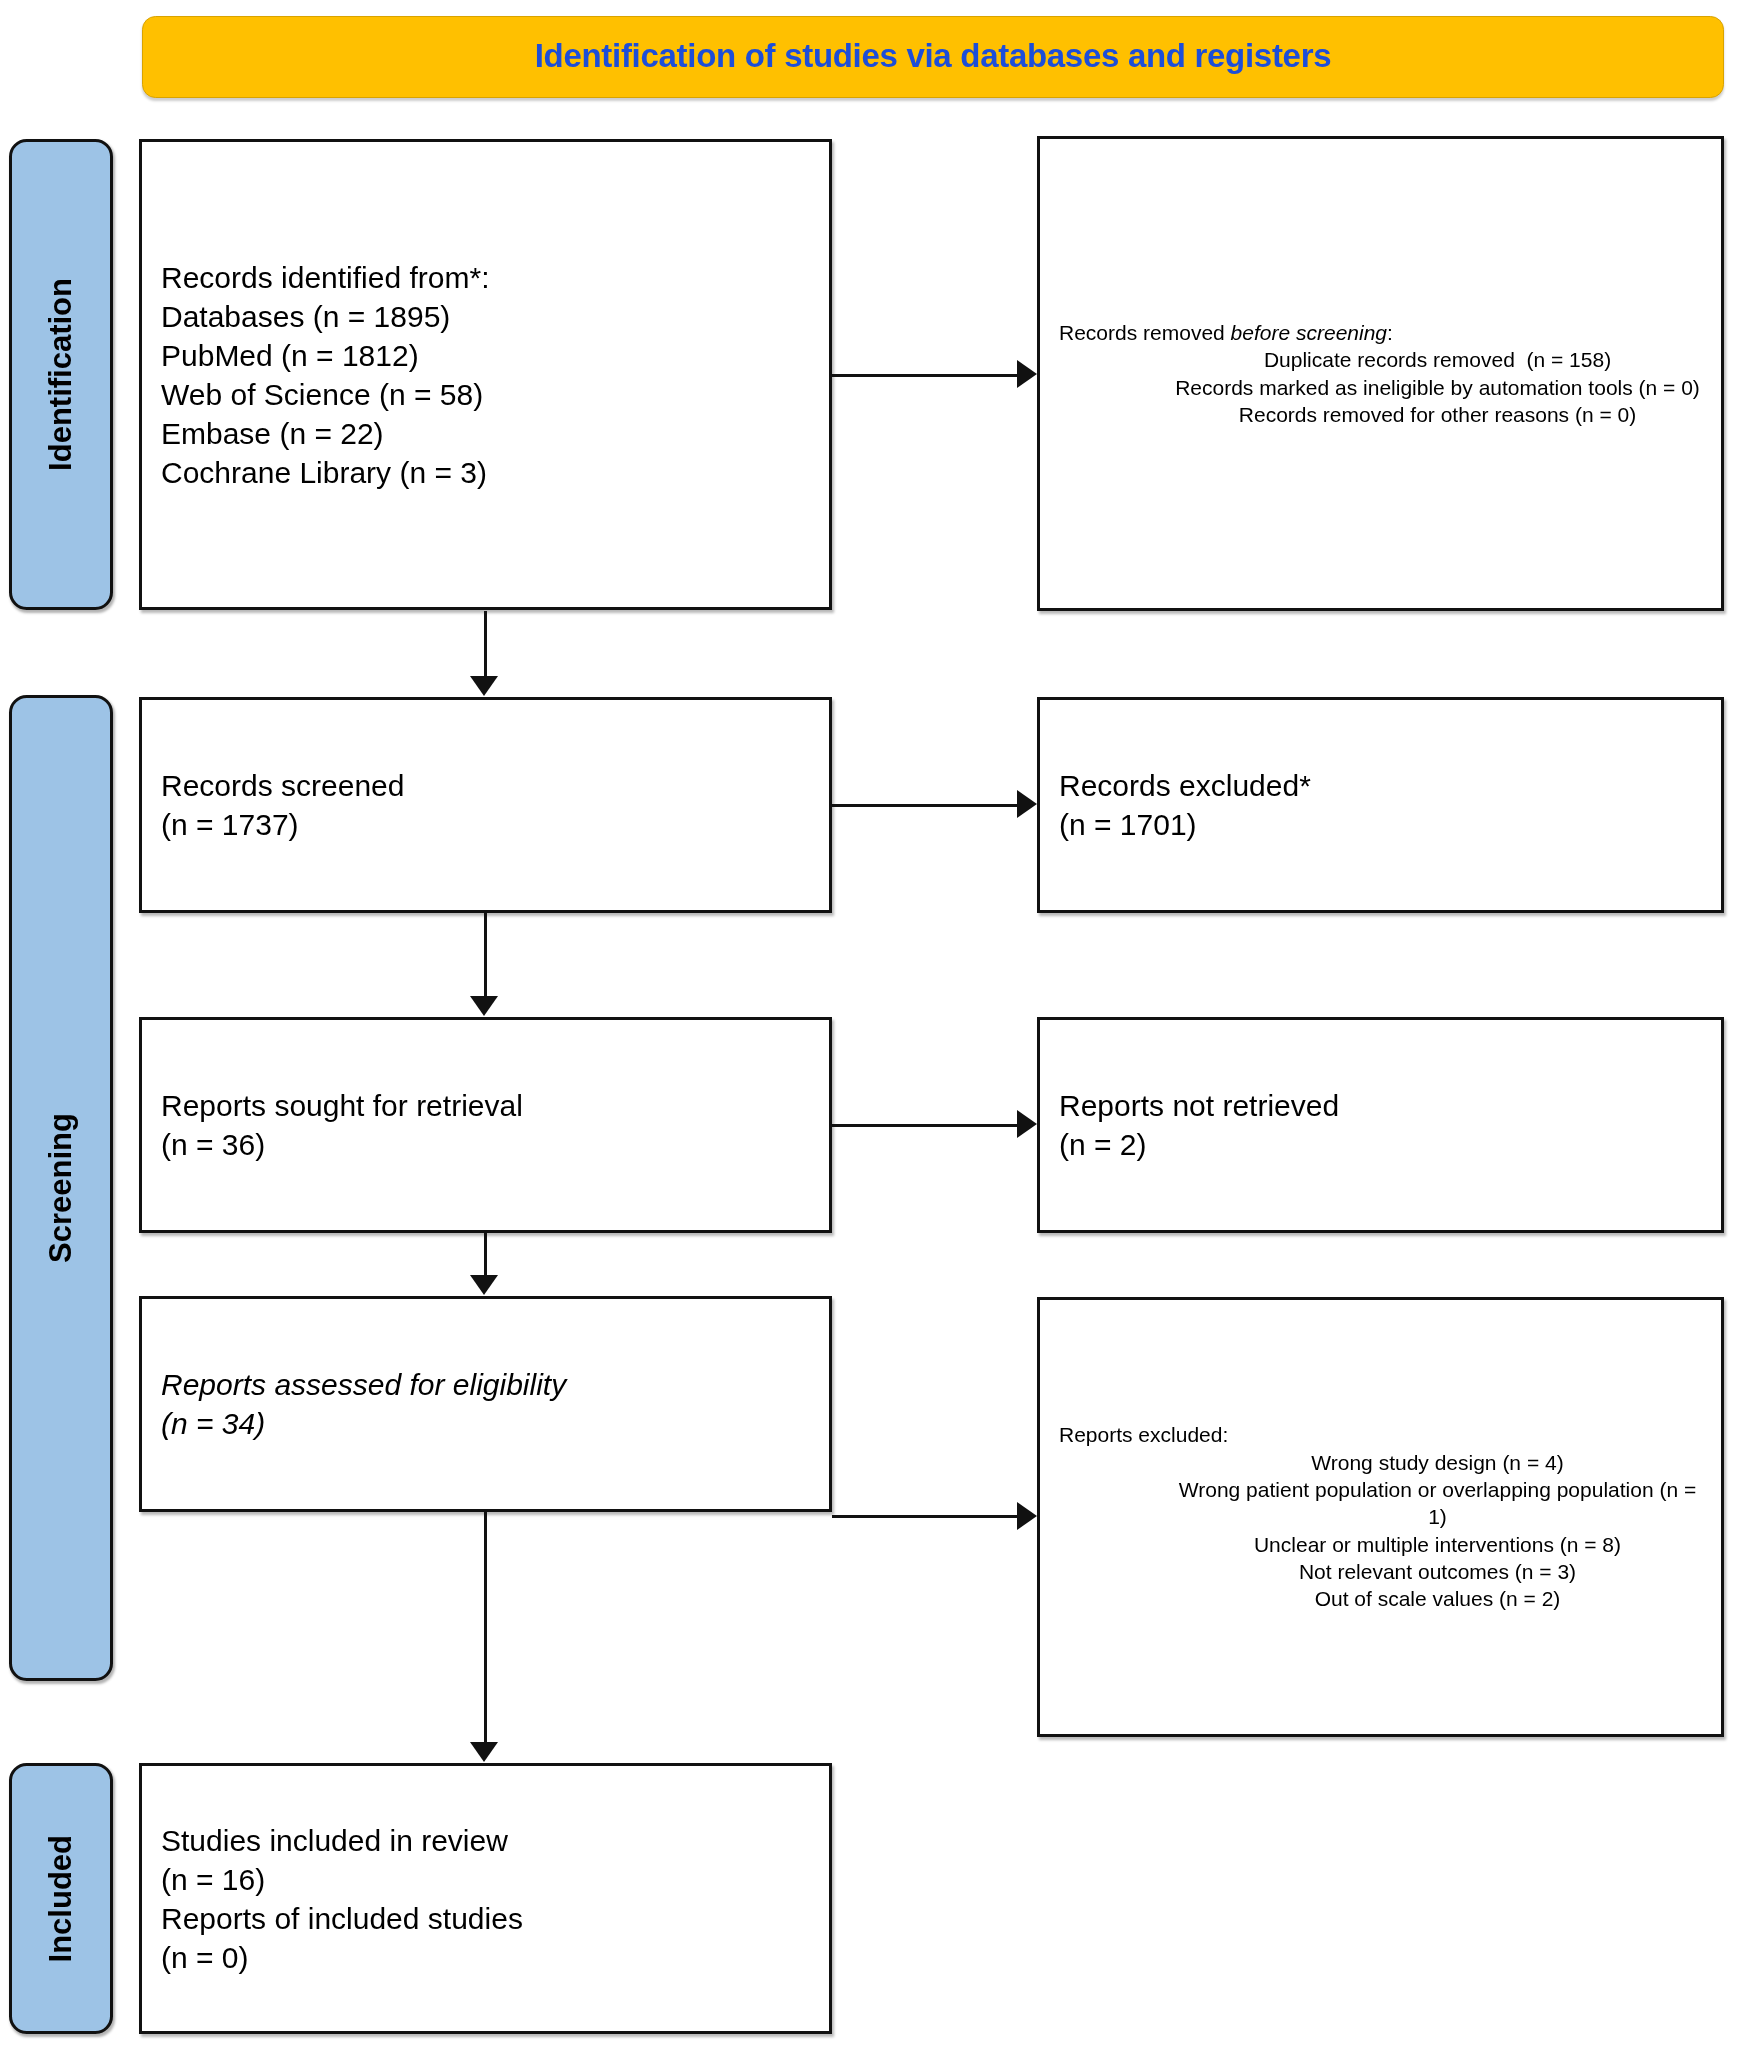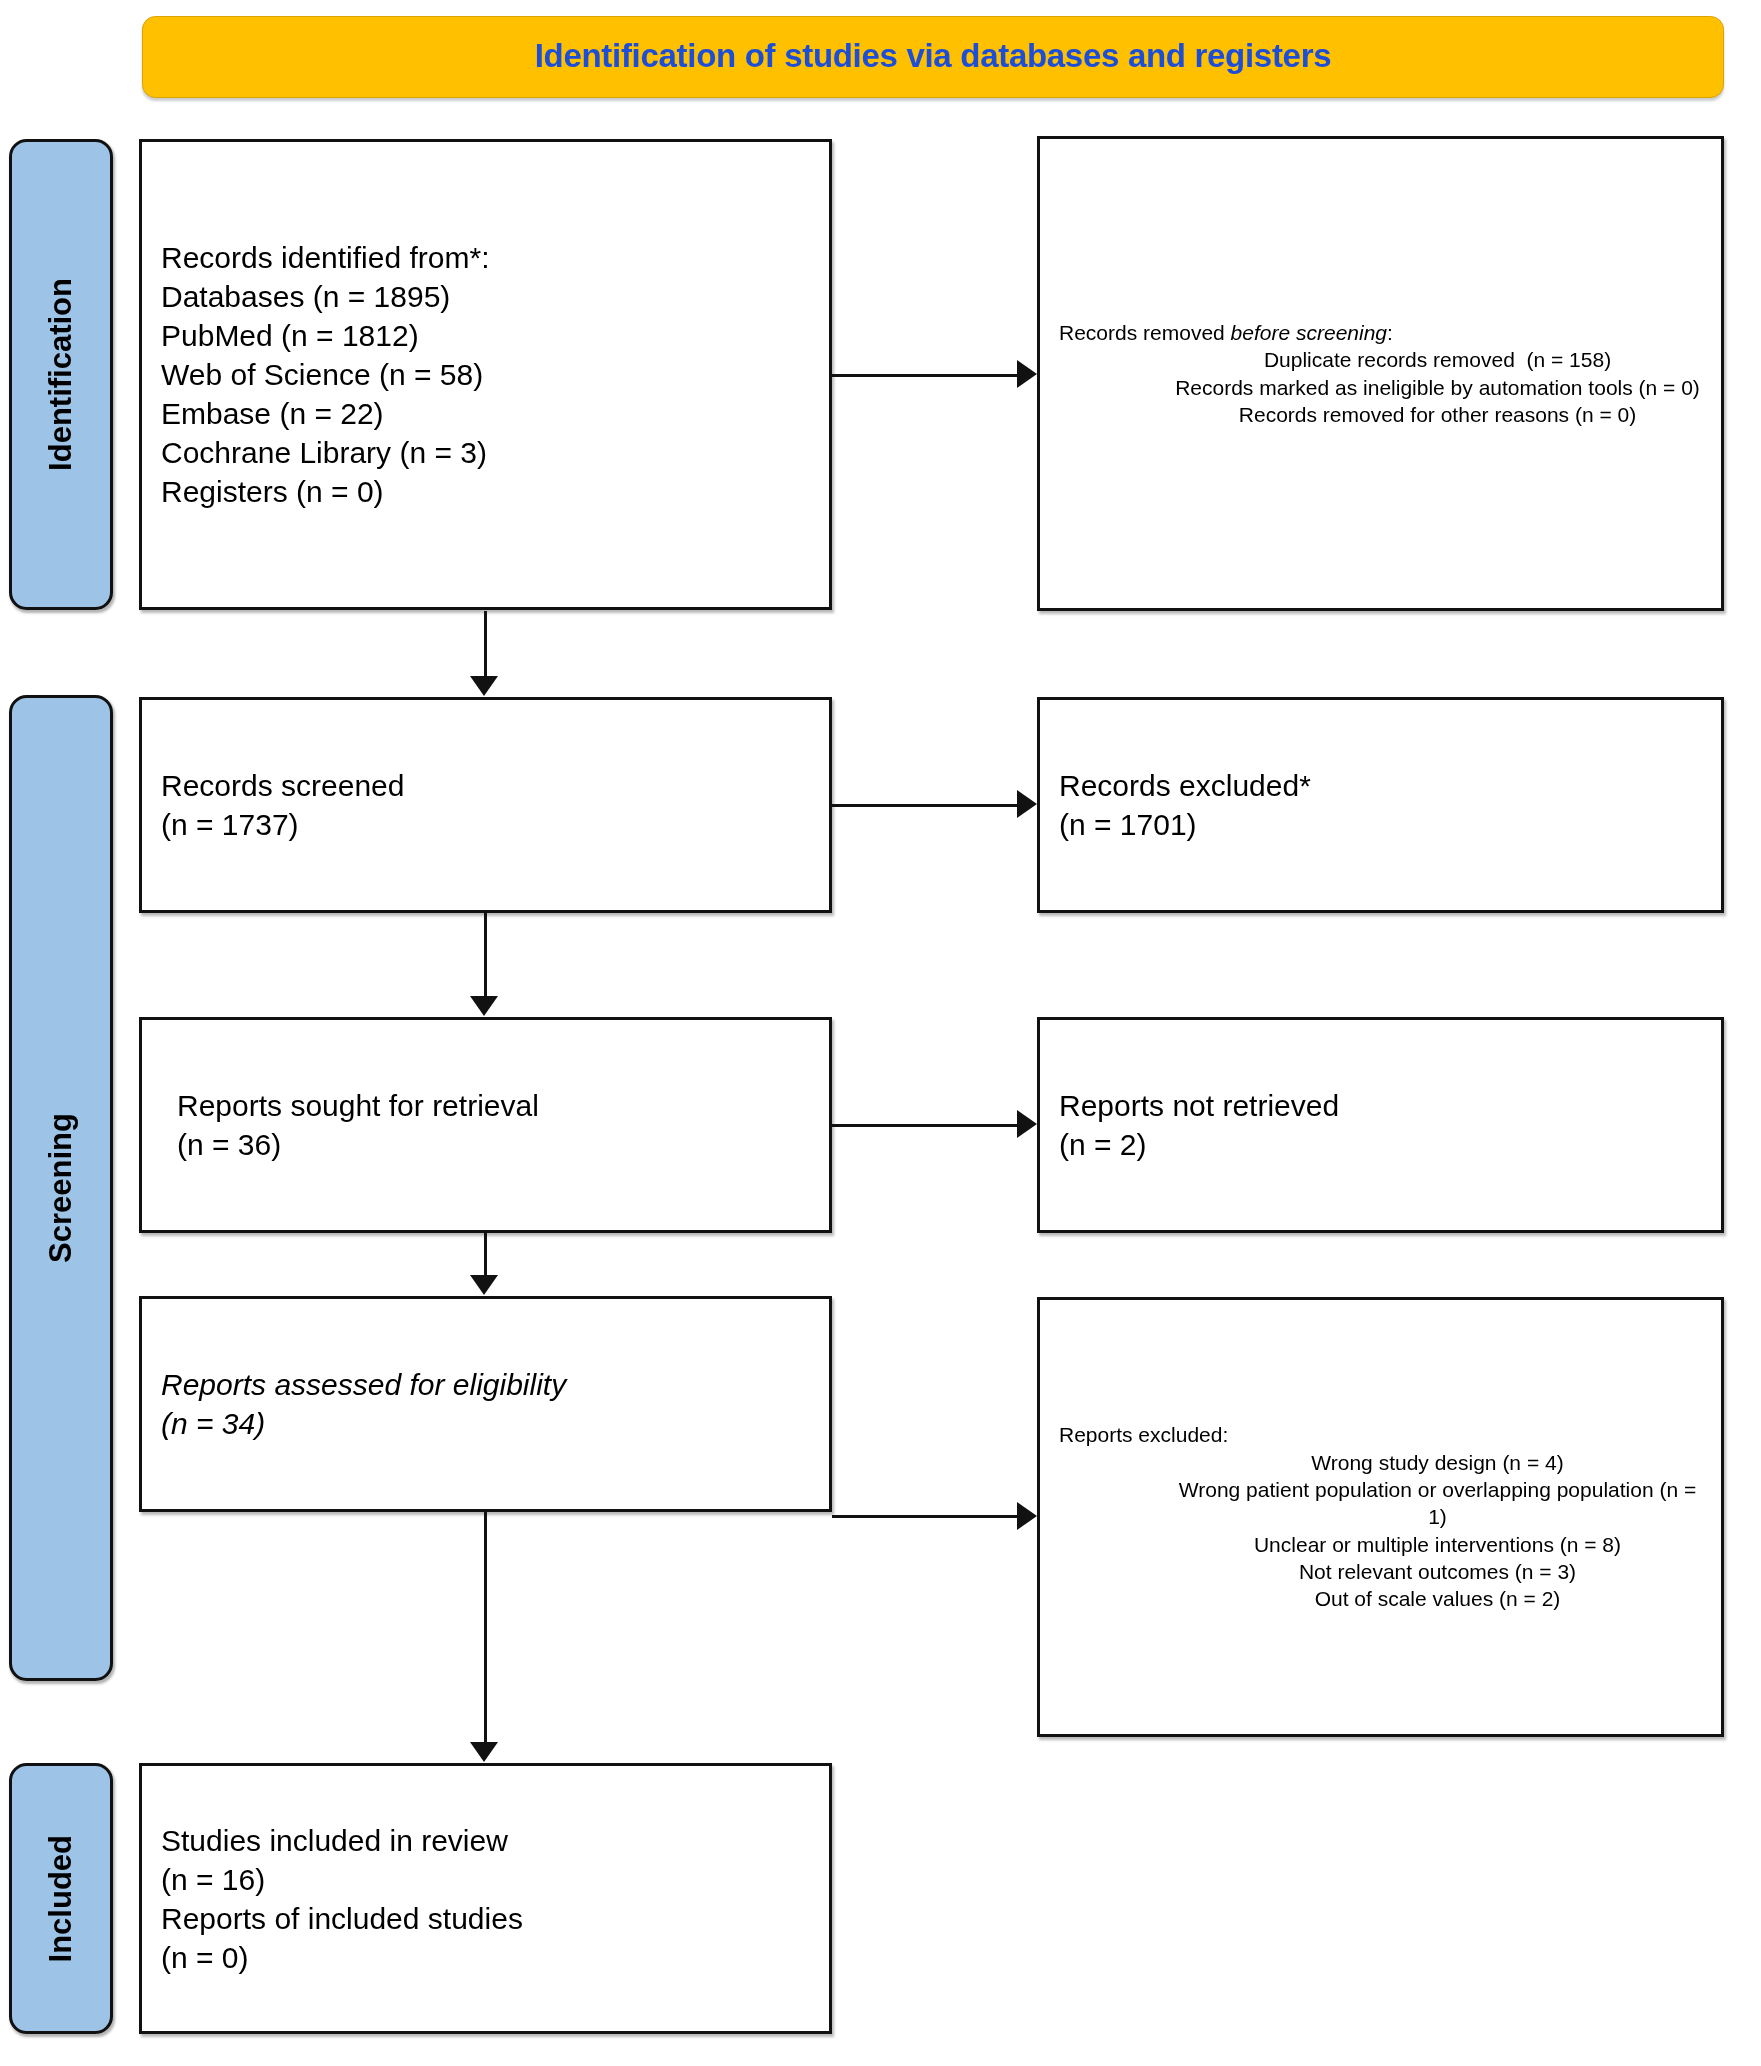--- a/index.html
+++ b/index.html
@@ -88,21 +88,21 @@
     font-size: 30px;
     line-height: 1.30;
     color: #000000;
   }
   .line { white-space: pre-wrap; }
   .line.indent { padding-left: 114px; text-align: center; }
 
   
   .n-identified  { left: 139px; top: 139px;  width: 693px; height: 471px; }
   .n-screened    { left: 139px; top: 697px; width: 693px; height: 216px; }
-  .n-sought      { left: 139px; top: 1017px; width: 693px; height: 216px; padding-left: 16px; }
+  .n-sought      { left: 139px; top: 1017px; width: 693px; height: 216px; }
   .n-assessed    { left: 139px; top: 1296px; width: 693px; height: 216px; font-style: italic; }
   .n-included    { left: 139px; top: 1763px; width: 693px; height: 271px; }
 
   
   .n-removed     { left: 1037px; top: 136px;  width: 687px; height: 475px; }
   .n-excluded    { left: 1037px; top: 697px; width: 687px; height: 216px; }
   .n-notretr     { left: 1037px; top: 1017px; width: 687px; height: 216px; }
   .n-repexcluded { left: 1037px; top: 1297px; width: 687px; height: 440px; }
 
   .n-removed .node-body,
@@ -176,21 +176,20 @@
   </div>
 
   <div class="node n-identified">
     <div class="node-body">
       <div class="line">Records identified from*:</div>
       <div class="line">Databases (n = 1895)</div>
       <div class="line">PubMed (n = 1812)</div>
       <div class="line">Web of Science (n = 58)</div>
       <div class="line">Embase (n = 22)</div>
       <div class="line">Cochrane Library (n = 3)</div>
-      <div class="line">Registers (n = 0)</div>
     </div>
   </div>
 
   <div class="node n-screened">
     <div class="node-body">
       <div class="line">Records screened</div>
       <div class="line">(n = 1737)</div>
     </div>
   </div>
 

